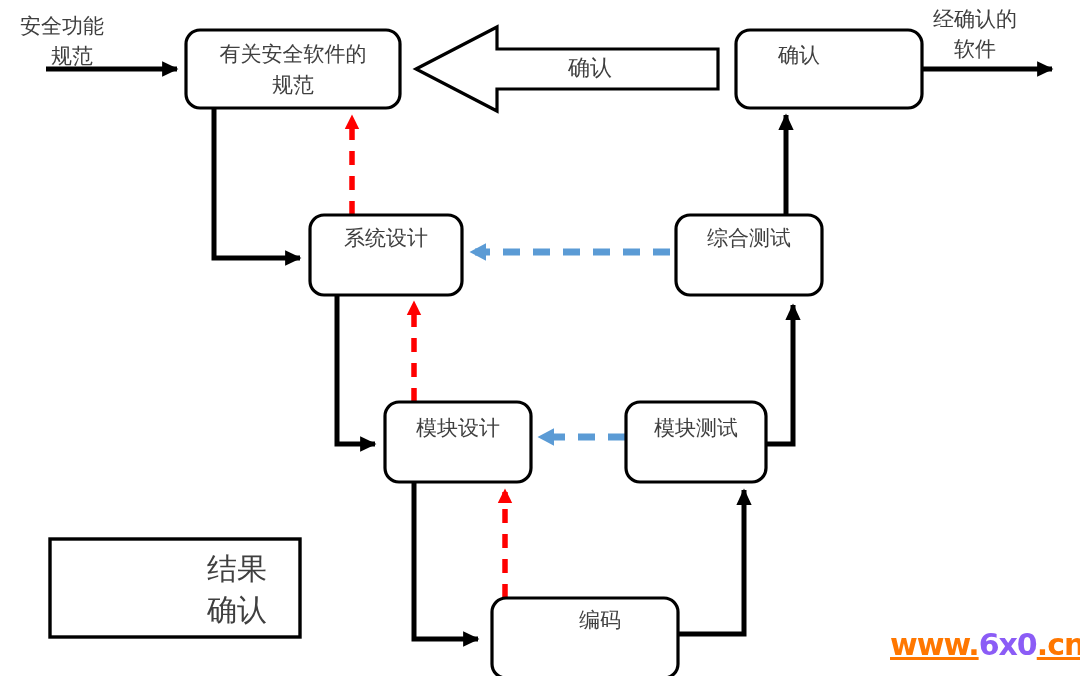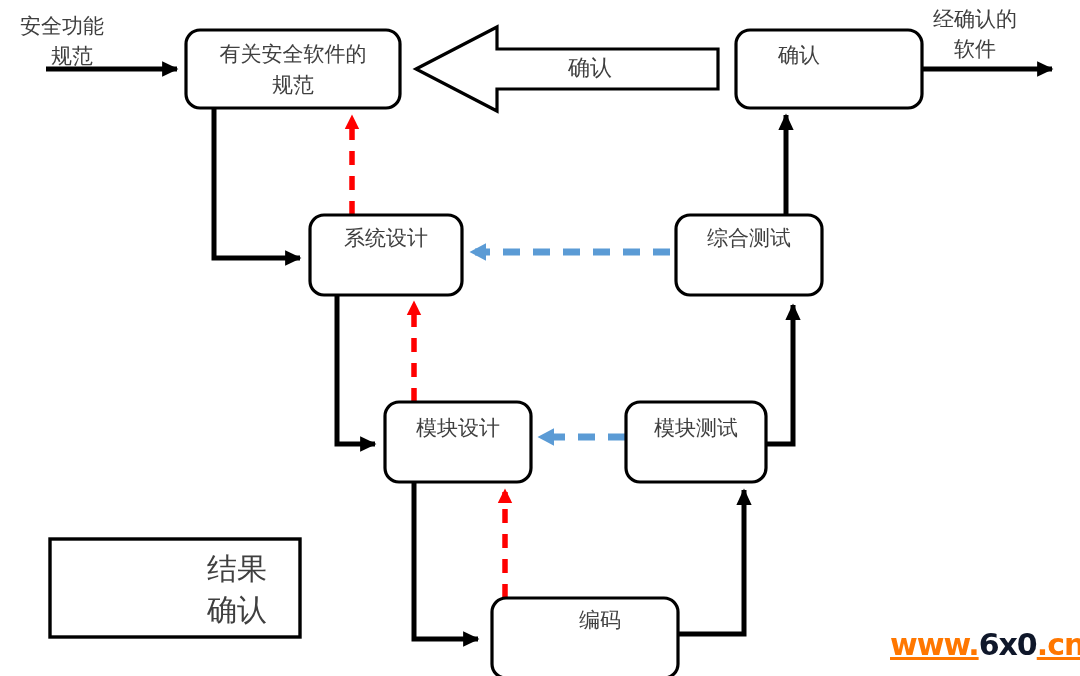--- a/index.html
+++ b/index.html
@@ -93,21 +93,21 @@
     top: 627px;
     width: 180px;
     height: 44px;
     font-family: "DejaVu Sans", sans-serif;
     font-weight: bold;
     font-size: 30px;
     letter-spacing: -1px;
     white-space: nowrap;
   }
   #watermark .wm-a { color: #ff7700; text-decoration: underline; }
-  #watermark .wm-b { color: #0f172a; }
+  #watermark .wm-b { color: #8b5cf6; }
   #watermark .wm-ghost {
     position: absolute;
     left: 38px;
     top: -14px;
     color: #e8e8e8;
     font-size: 40px;
     z-index: -1;
   }
 </style>
 </head>

